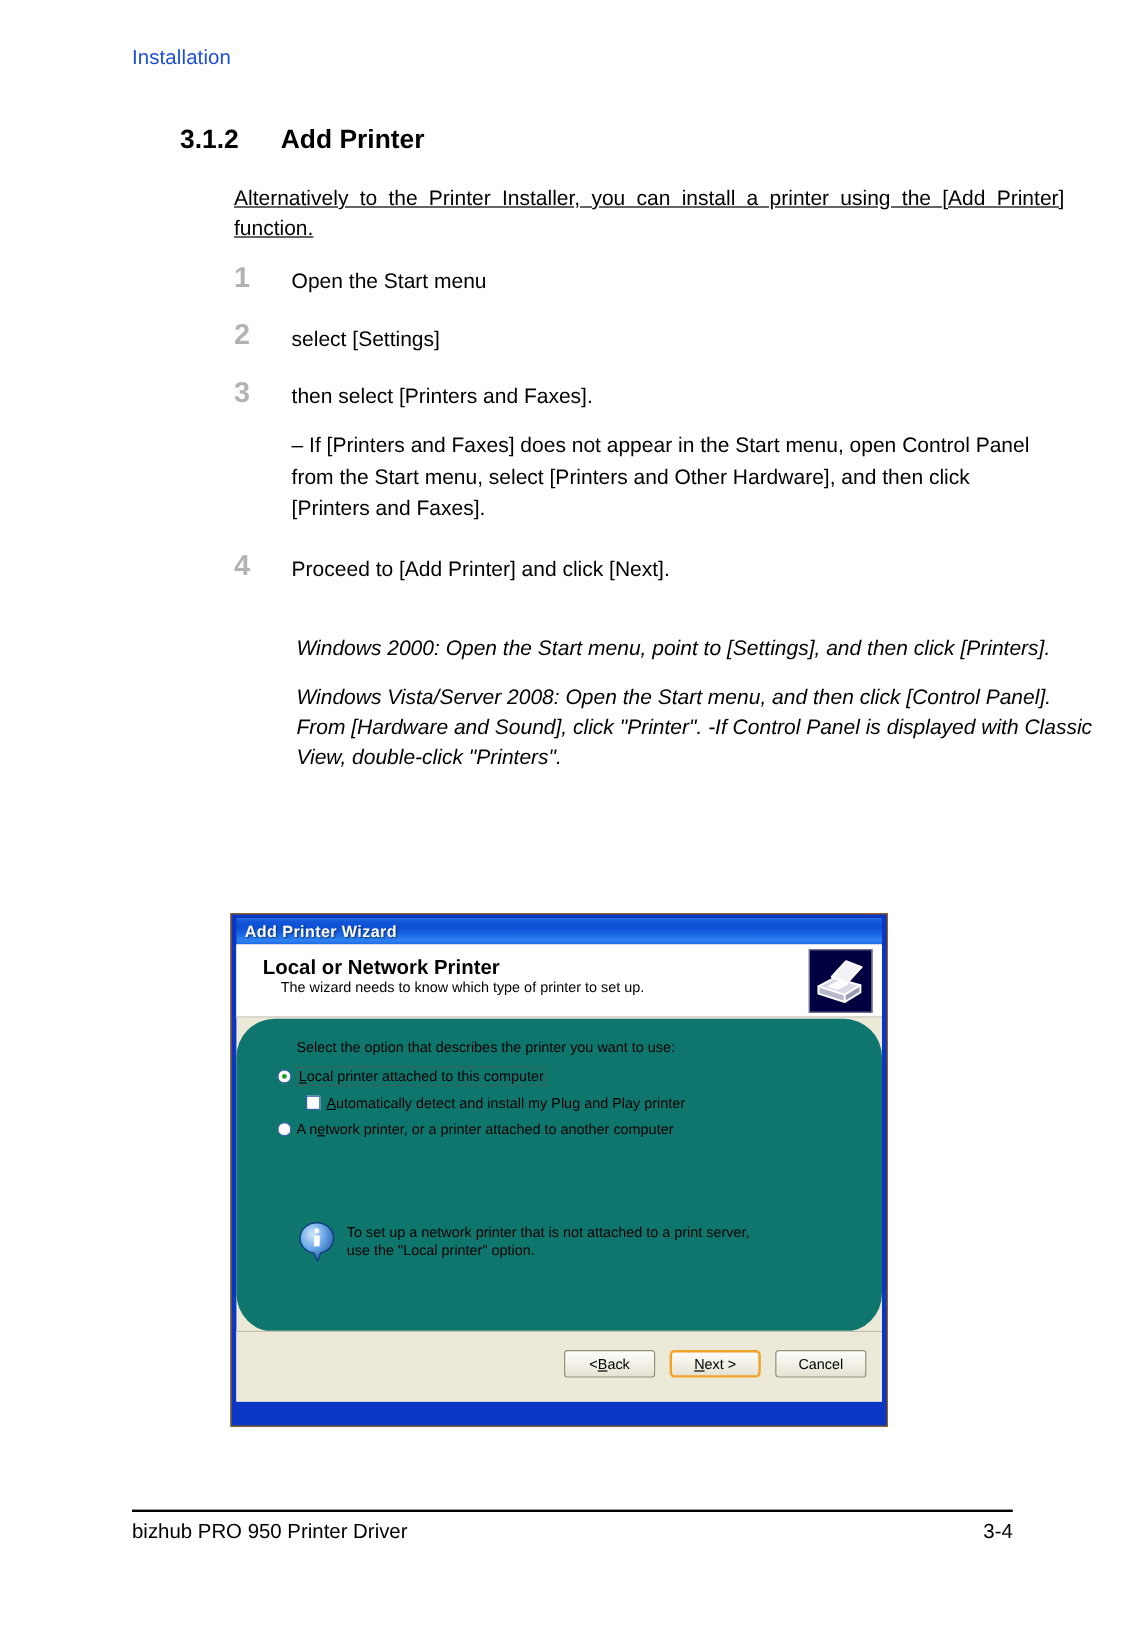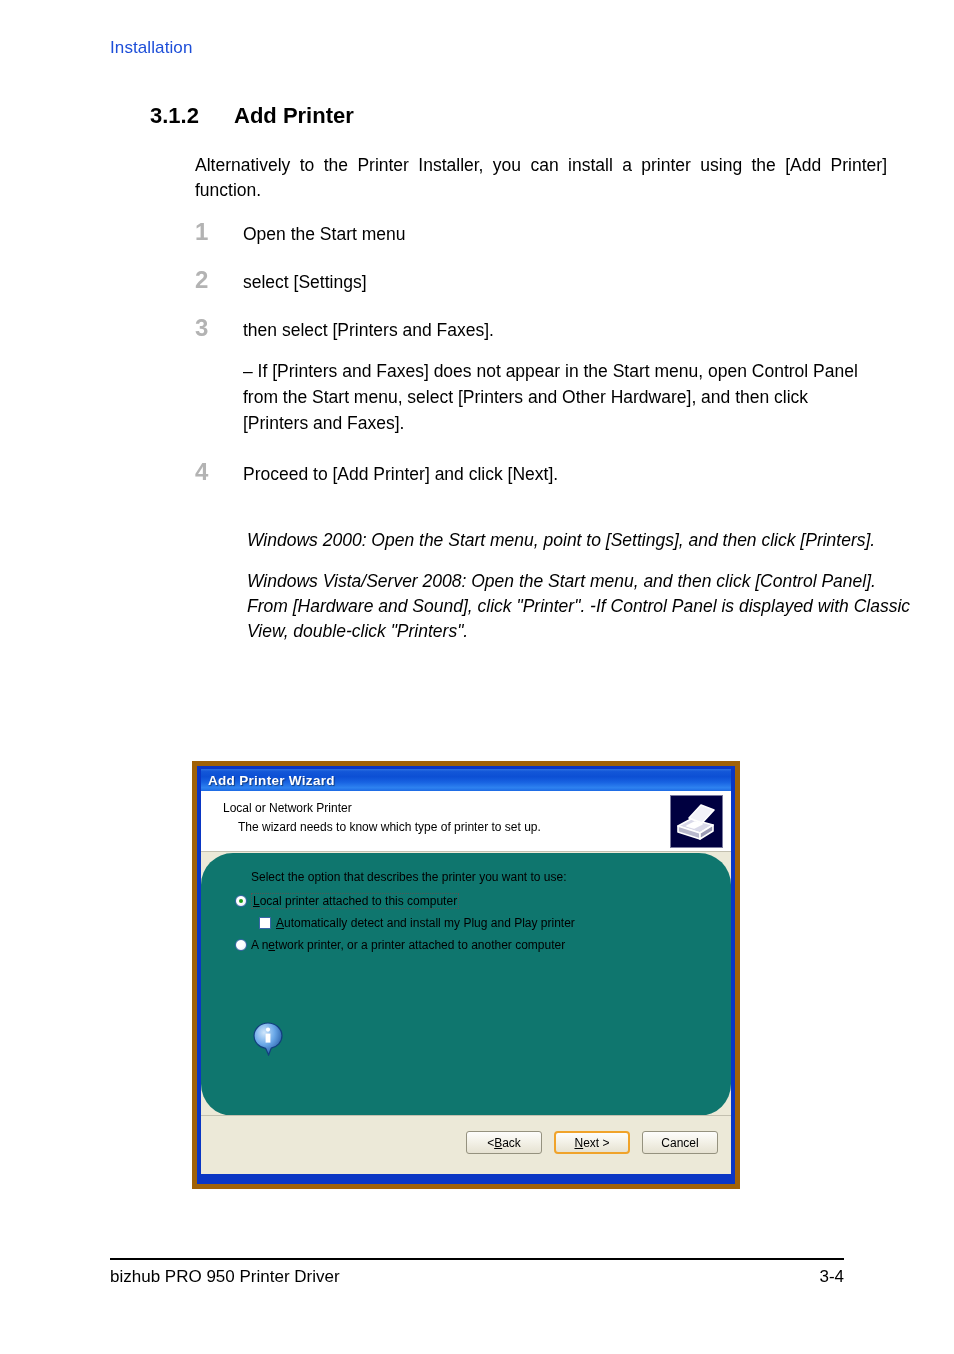--- a/index.html
+++ b/index.html
@@ -42,20 +42,21 @@
 
   .intro-para {
     position: absolute;
     left: 195px;
     top: 153px;
     width: 692px;
     font-size: 17.5px;
     line-height: 25px;
     text-align: justify;
     text-justify: inter-word;
+    text-decoration: underline;
   }
 
   
   .steps {
     position: absolute;
     left: 195px;
     top: 222px;
     width: 700px;
   }
   .step {
@@ -119,23 +120,23 @@
   }
 
   
   .dialog {
     position: absolute;
     left: 192px;
     top: 761px;
     width: 548px;
     height: 428px;
     background: #0a36c4;
-    border: 5px solid #a16207;
-    box-sizing: border-box;
-    padding: 3px 4px 10px 4px;
+    border: 1px solid #a16207;
+    box-sizing: border-box;
+    padding: 3px 4px 20px 4px;
     font-family: "Liberation Sans", sans-serif;
   }
   .dlg-titlebar {
     height: 22px;
     background: linear-gradient(to bottom,
         #2b6fe0 0%, #1357d8 12%, #0c4fd4 35%,
         #1863e2 60%, #2e82f0 85%, #1d6ae4 100%);
     display: flex;
     align-items: center;
     padding-left: 7px;
@@ -157,22 +158,22 @@
     background: #ffffff;
     height: 61px;
     border-bottom: 1px solid #c3c0b0;
     position: relative;
     box-sizing: border-box;
   }
   .dlg-banner-title {
     position: absolute;
     left: 22px;
     top: 10px;
-    font-size: 12px;
-    font-weight: normal;
+    font-size: 17px;
+    font-weight: bold;
     color: #000;
   }
   .dlg-banner-sub {
     position: absolute;
     left: 37px;
     top: 29px;
     font-size: 12px;
     color: #000;
   }
   .printer-badge {
@@ -402,20 +403,24 @@
                 <stop offset="0%" stop-color="#cfe6fb"></stop>
                 <stop offset="48%" stop-color="#6aa8e8"></stop>
                 <stop offset="100%" stop-color="#1a4f9c"></stop>
               </radialGradient>
             </defs>
             <path d="M15,1 C22.7,1 29,6.8 29,13.8 C29,19.9 24.2,25 18.2,26.2 L15.6,33 L12.6,26.3 C6.2,25.4 1,20.2 1,13.8 C1,6.8 7.3,1 15,1 Z" fill="url(#ig)" stroke="#123f7e" stroke-width="1.2"></path>
             <ellipse cx="15" cy="7.6" rx="2.1" ry="2.1" fill="#ffffff"></ellipse>
             <path d="M12.6,11.6 L17.4,11.6 L17.4,20.6 L12.6,20.6 Z" fill="#ffffff"></path>
           </svg>
         </span>
+        <span class="info-text">
+          <span>To set up a network printer that is not attached to a print server,</span><br>
+          <span>use the "Local printer" option.</span>
+        </span>
       </div>
     </div>
 
     <div class="dlg-footer">
       <div class="btn-row">
         <div class="btn">
             <span>&lt; </span>
             <span class="ul">B</span>
             <span>ack</span>
           </div>

